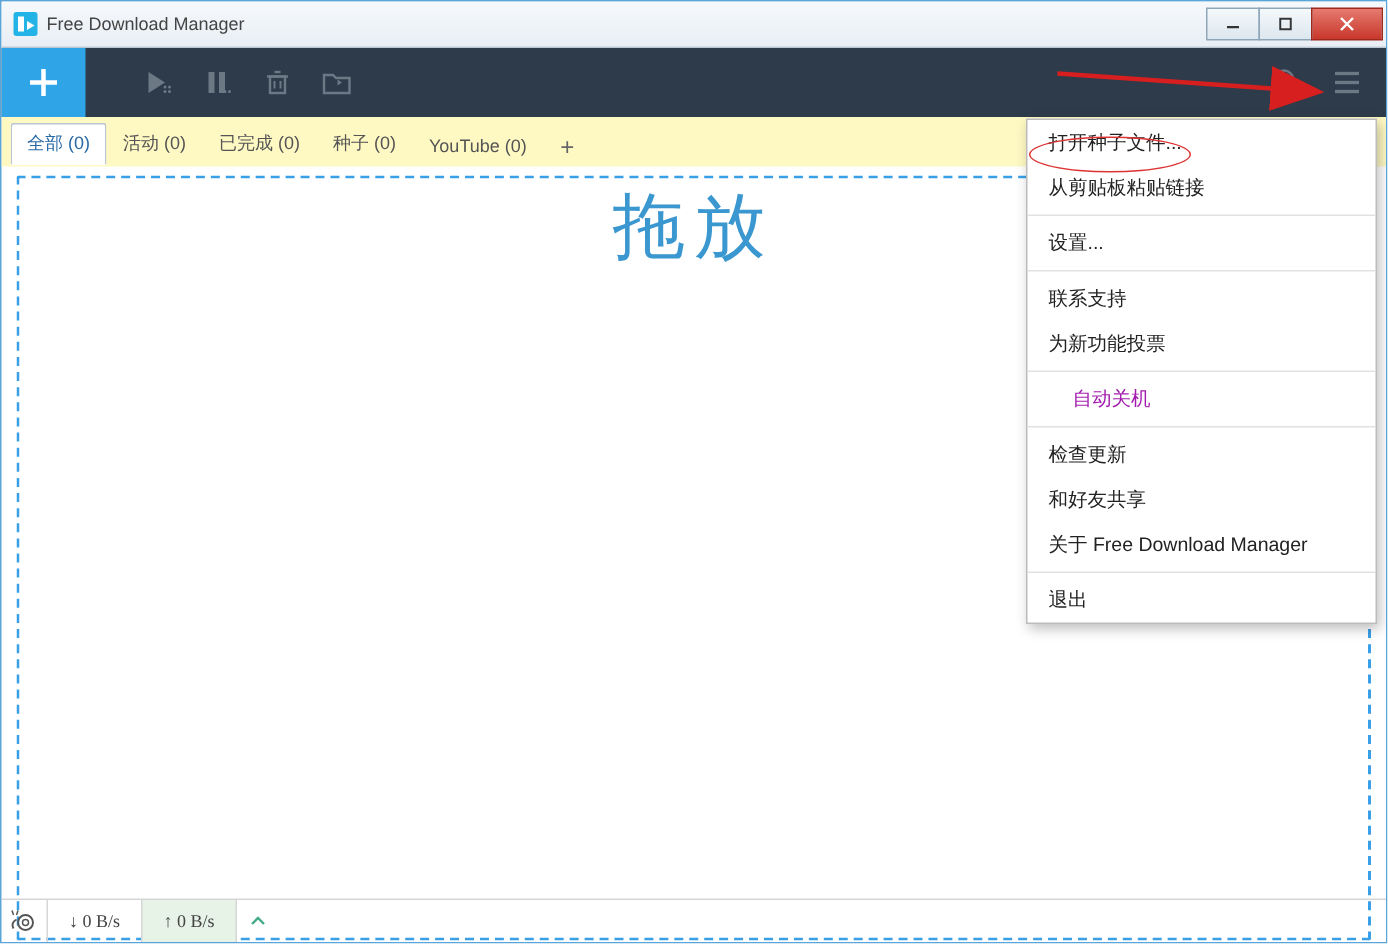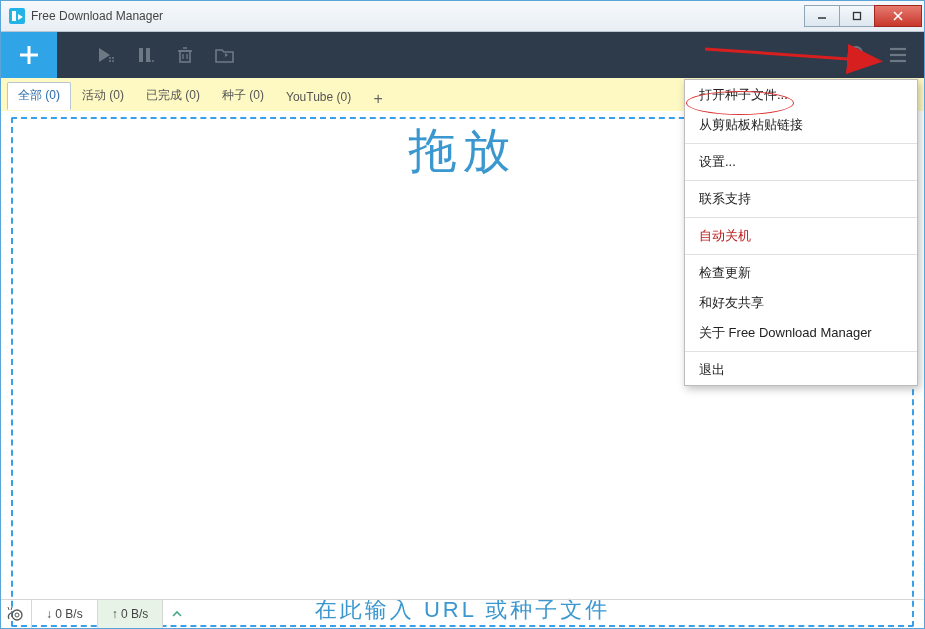--- a/index.html
+++ b/index.html
@@ -27,27 +27,27 @@
   .tab.active{border:1px solid #b8c6d3;border-bottom:1px solid #fff;background:#fff;border-radius:2px 2px 0 0;color:#2a6aa6;}
   .tab-add{width:22px;height:20px;display:flex;align-items:center;justify-content:center;margin-left:4px;color:#666;border:1px solid transparent;}
   
   .content{position:relative;margin:6px 10px 0 10px;height:510px;}
   .dropzone{position:absolute;inset:0;border:2px dashed #39a0e8;border-radius:2px;display:flex;flex-direction:column;align-items:center;justify-content:space-between;}
   .drop-title{font-size:48px;color:#3a97cf;letter-spacing:6px;font-weight:300;}
   .drop-sub{font-size:22px;color:#3a97cf;letter-spacing:3px;margin-top:8px;}
   
   .statusbar{position:absolute;left:0;right:0;bottom:0;height:28px;border-top:1px solid #d6d6d6;display:flex;align-items:center;font-size:12px;}
   .sb-snail{width:30px;height:28px;display:flex;align-items:center;justify-content:center;border-right:1px solid #d6d6d6;}
-  .sb-speed{padding:0 14px;height:28px;display:flex;align-items:center;color:#444;}
+  .sb-speed{padding:0 14px;height:28px;display:flex;align-items:center;color:#444;font-family:Liberation Serif, serif;}
   .sb-speed.up{background:#e6f3e6;border-left:1px solid #d6d6d6;border-right:1px solid #d6d6d6;}
   .sb-caret{width:28px;height:28px;display:flex;align-items:center;justify-content:center;color:#4a8;}
   
   .menu{position:absolute;top:78px;right:6px;width:232px;background:#fff;border:1px solid #bcbcbc;box-shadow:2px 3px 8px rgba(0,0,0,.25);font-size:13px;color:#222;z-index:30;}
   .menu .mi{padding:6px 14px;line-height:18px;}
-  .menu .mi.disabled{color:#b91c1c;}
+  .menu .mi.disabled{color:#a21caf;margin-left:16px;}
   .menu .sep{height:1px;background:#e1e1e1;margin:3px 0;}
   
   .arrow{position:absolute;top:42px;left:700px;z-index:40;pointer-events:none;}
   
   .red-ellipse{position:absolute;top:90px;right:130px;width:106px;height:22px;border:1px solid #d33; border-radius:50%;z-index:35;pointer-events:none;}
 </style>
 </head>
 <body>
 
 <div class="window">
@@ -141,21 +141,20 @@
       <div class="tab">种子 (0)</div>
       <div class="tab">YouTube (0)</div>
       <div class="tab-add" id="tab-add-btn">
       <span>+</span>
     </div>
   </div>
 
   <div class="content">
     <div class="dropzone">
       <div class="drop-title">拖放</div>
-      <div class="drop-sub">在此输入 URL 或种子文件</div>
     </div>
   </div>
 
   <div class="statusbar">
     <div class="sb-snail">
       <svg width="20" height="16">
           <circle cx="11" cy="9" r="5" fill="none" stroke="#555" stroke-width="1.3"></circle>
           <circle cx="11" cy="9" r="2" fill="none" stroke="#555" stroke-width="1"></circle>
           <path d="M 3 13 q -2 -4 2 -6" fill="none" stroke="#555" stroke-width="1.3"></path>
           <line x1="3" y1="4" x2="2" y2="1" stroke="#555" stroke-width="1"></line>
@@ -171,20 +170,21 @@
     </div>
   </div>
 
   <div class="menu" id="menu">
       <div class="mi">打开种子文件...</div>
       <div class="mi">从剪贴板粘贴链接</div>
       <div class="sep"></div>
       <div class="mi">设置...</div>
       <div class="sep"></div>
       <div class="mi">联系支持</div>
+      <div class="mi">为新功能投票</div>
       <div class="sep"></div>
       <div class="mi disabled">自动关机</div>
       <div class="sep"></div>
       <div class="mi">检查更新</div>
       <div class="mi">和好友共享</div>
       <div class="mi">关于 Free Download Manager</div>
       <div class="sep"></div>
       <div class="mi">退出</div>
     </div>
 

